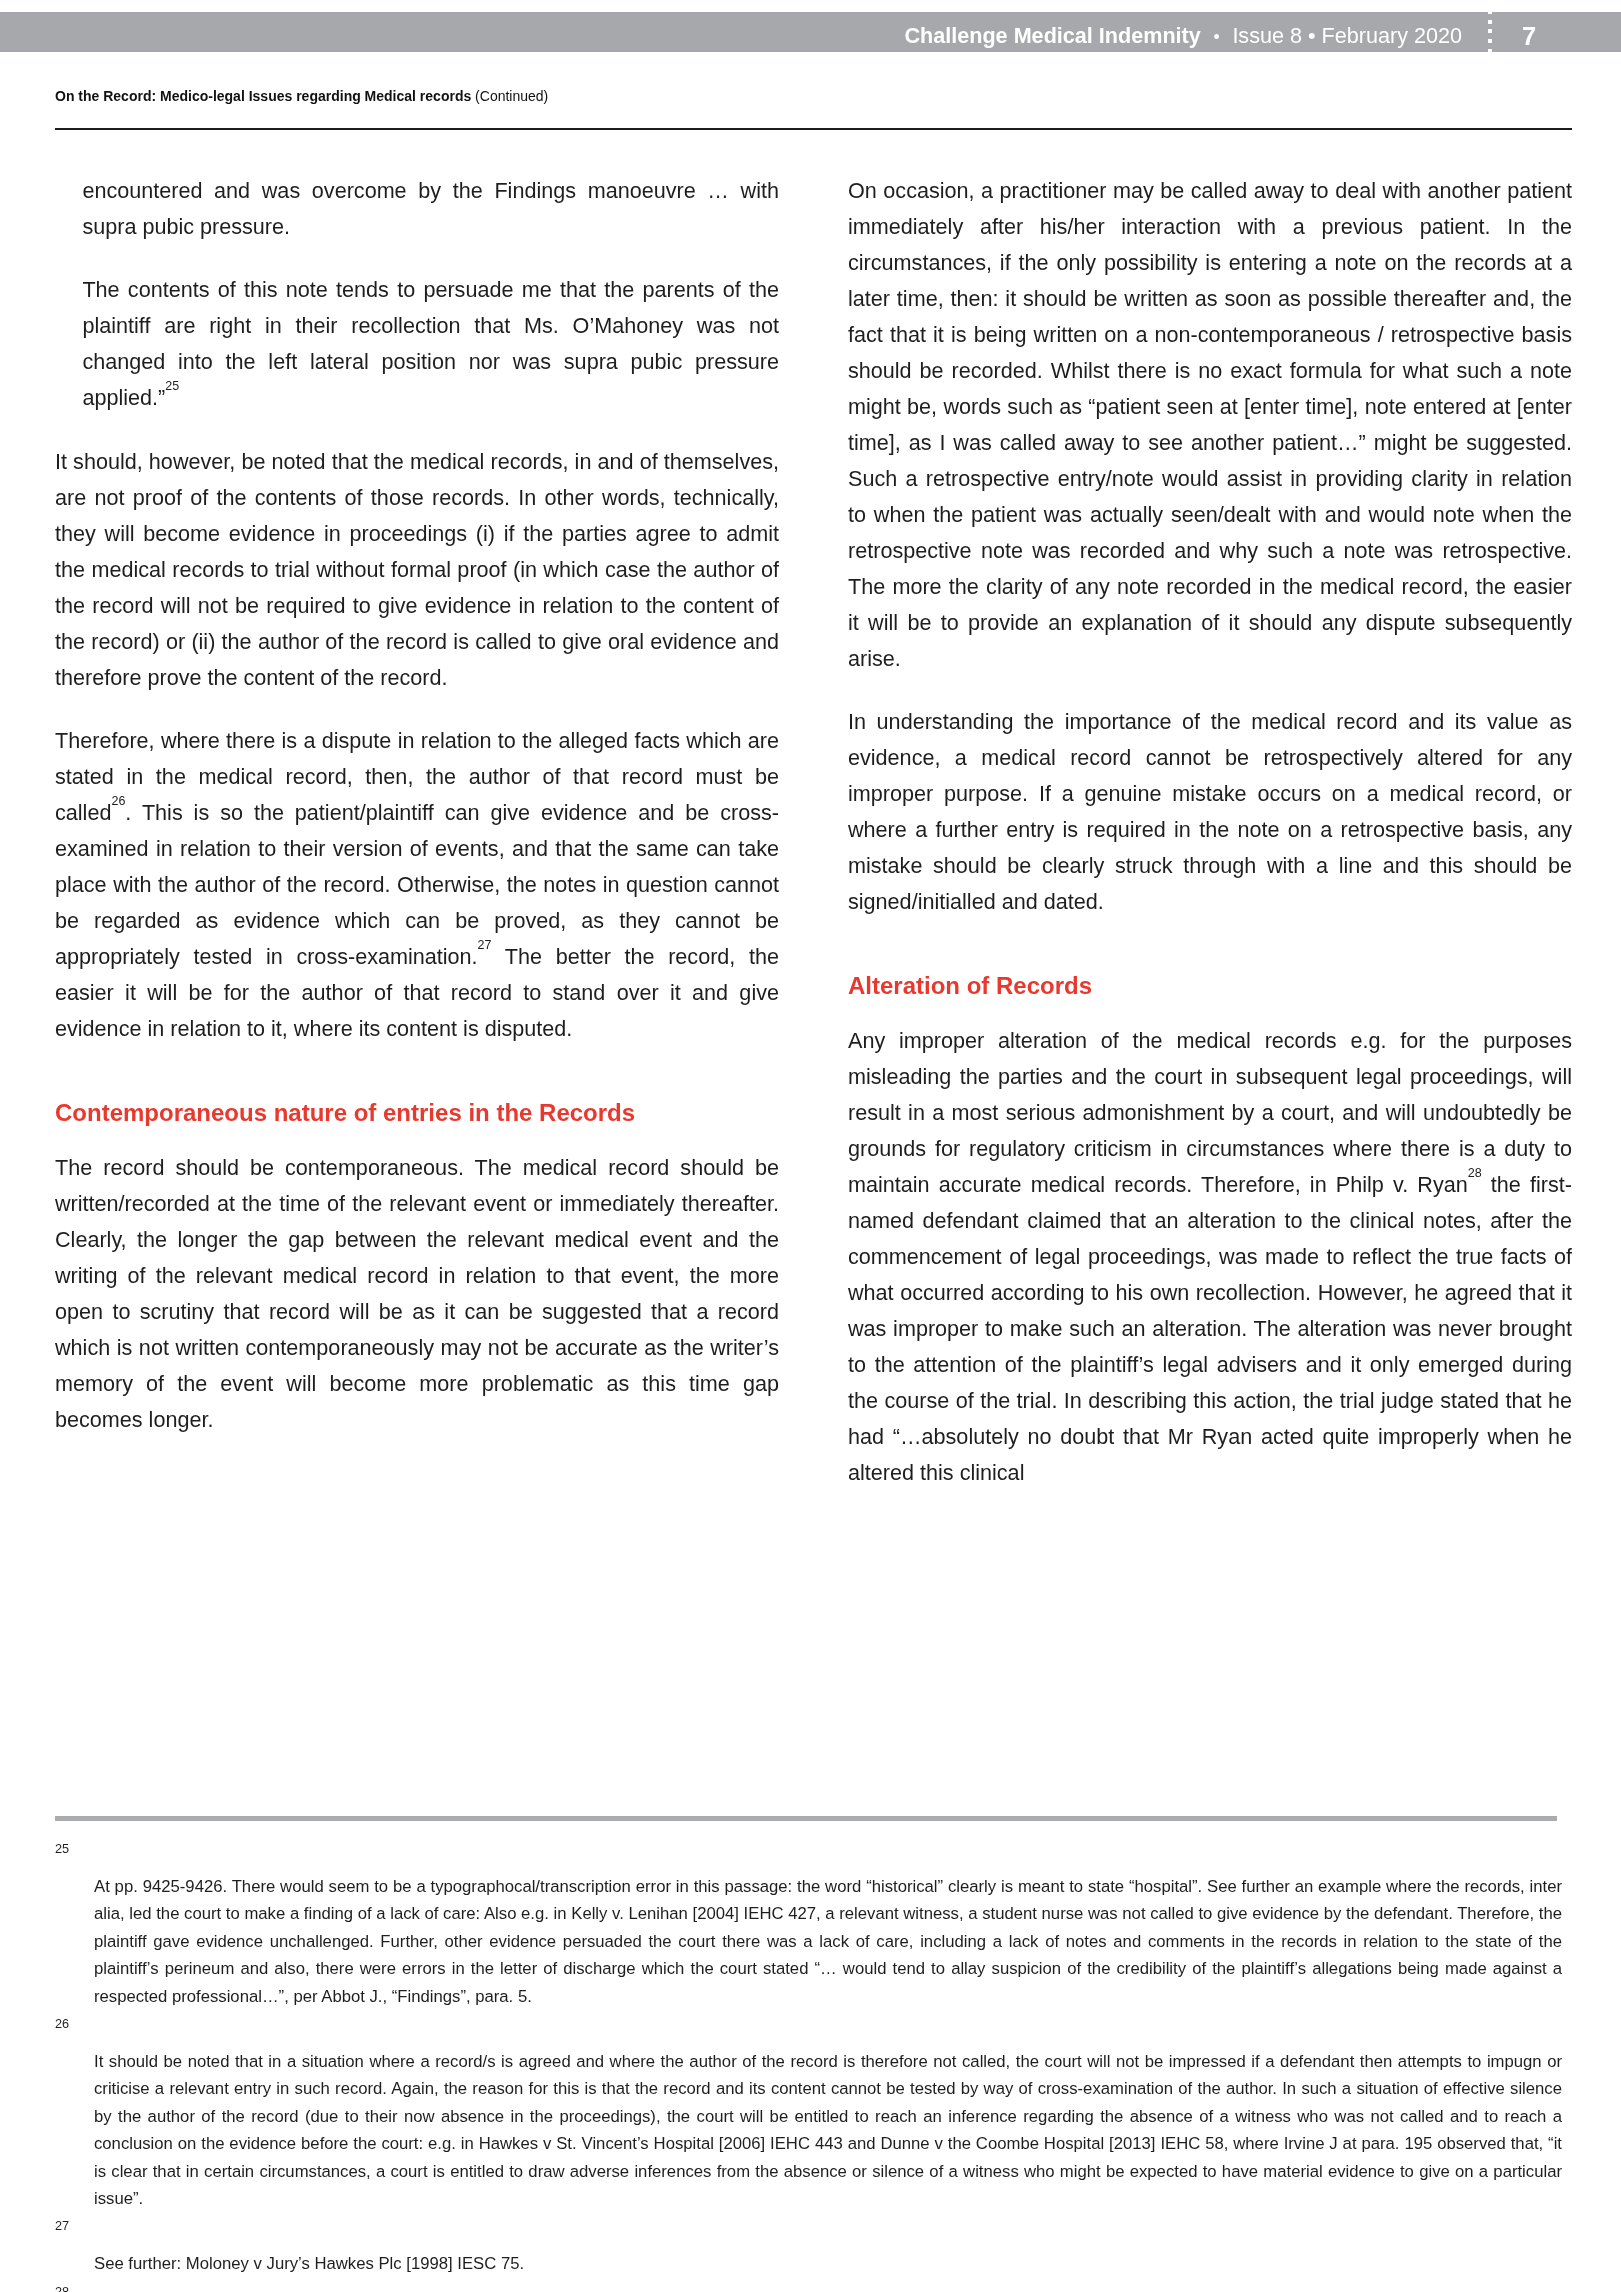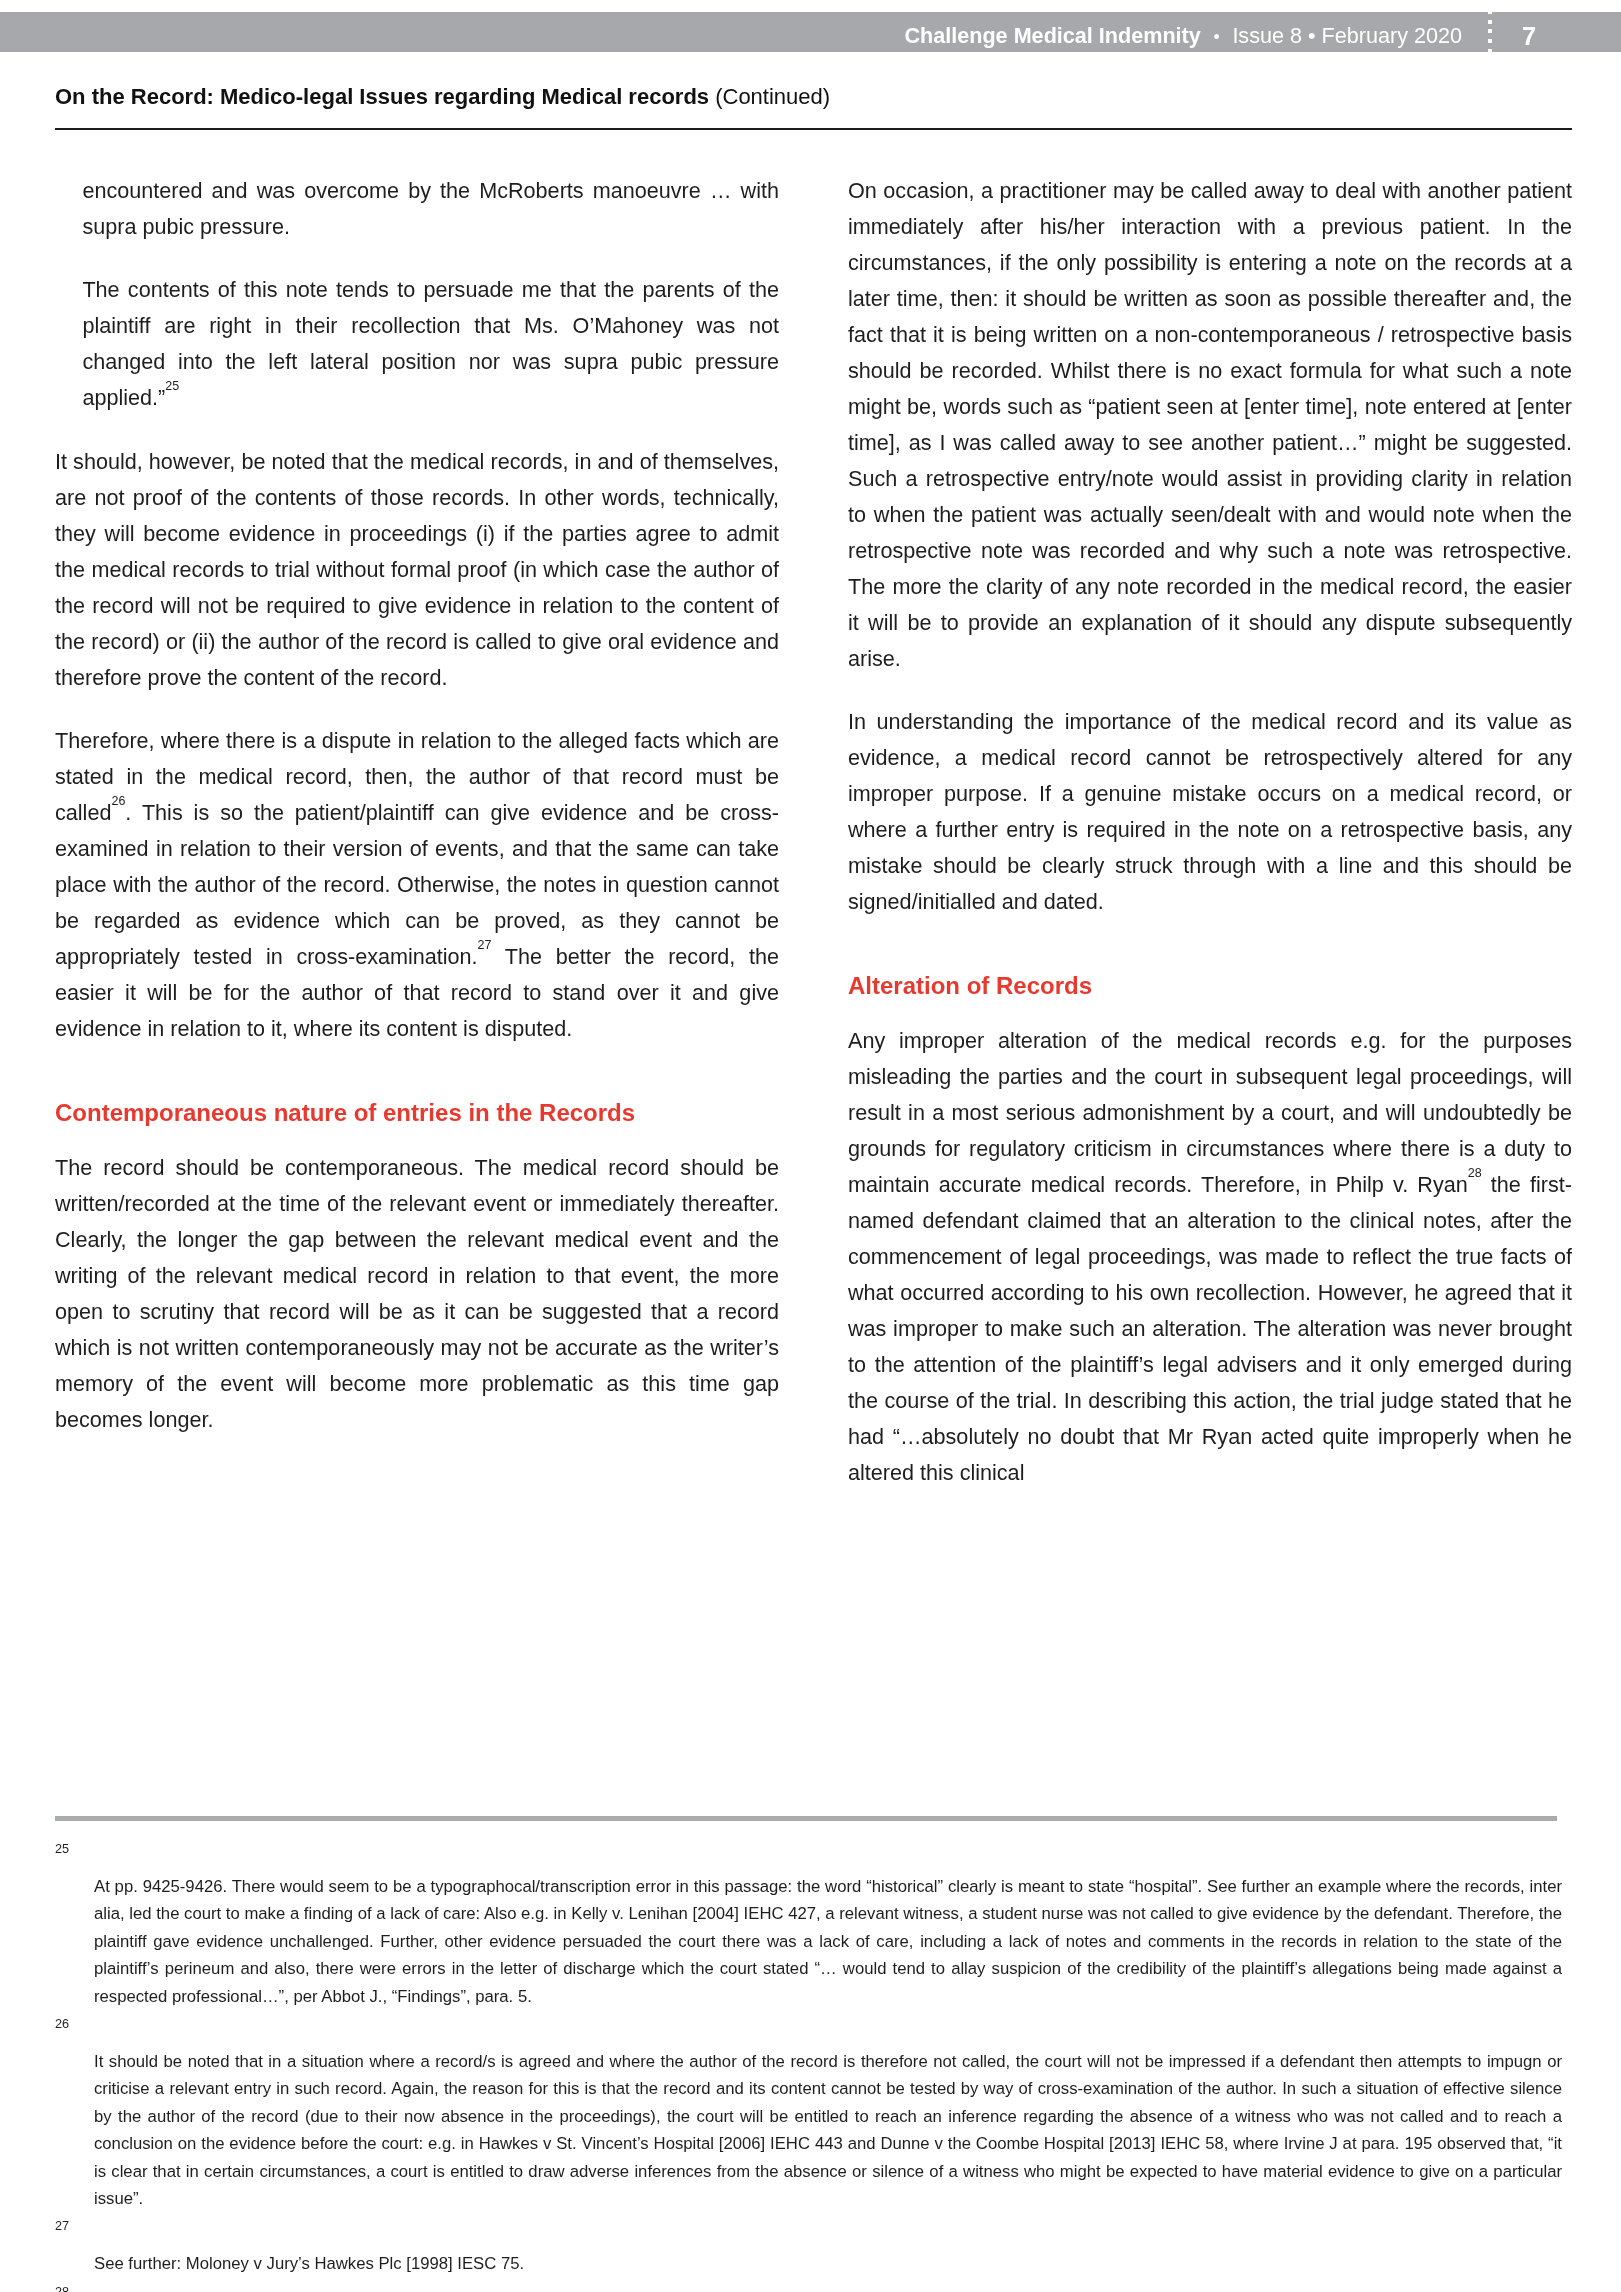--- a/index.html
+++ b/index.html
@@ -11,21 +11,21 @@
   .header-meta{position:absolute;top:0;right:159px;height:49px;display:flex;align-items:center;
                gap:12.7px;color:#ffffff;font-size:21.6px;white-space:nowrap;}
   .header-meta .pub{font-weight:bold;}
   .header-meta .sep{font-size:17.6px;position:relative;top:1px;}
   .header-dots{position:absolute;top:-11.8px;right:129px;width:3.9px;height:76px;
                background:repeating-linear-gradient(to bottom,#ffffff 0 3.9px,transparent 3.9px 9.8px);}
   .header-page{position:absolute;top:0;left:1490px;width:78px;height:49px;display:flex;
                align-items:center;justify-content:center;color:#ffffff;font-size:25.5px;font-weight:bold;}
 
   
-  .article-title{position:absolute;top:82px;left:55px;font-size:22px;line-height:29px;color:#111;}
+  .article-title{position:absolute;top:82px;left:55px;font-size:14px;line-height:29px;color:#111;}
   .article-title .t-main{font-weight:bold;}
   .article-title .t-cont{font-weight:normal;}
   .title-rule{position:absolute;top:128px;left:55px;width:1517px;height:2px;background:#1c1c1c;}
 
   
   .columns{position:absolute;top:173px;left:55px;width:1517px;display:flex;gap:69px;}
   .col{width:724px;}
   .col p{margin:0 0 27.4px 0;font-size:21.6px;line-height:36px;text-align:justify;color:#1e1e1e;}
   .col p.quote{padding-left:27.4px;}
   .col h2.red{margin:44px 0 14.7px 0;font-size:24px;line-height:44px;font-weight:bold;
@@ -56,21 +56,21 @@
   </header>
 
   <div class="article-title">
     <span class="t-main">On the Record: Medico-legal Issues regarding Medical records</span><span class="t-cont"> (Continued)</span>
   </div>
   <div class="title-rule"></div>
 
   <main class="columns">
 
     <section class="col">
-      <p class="quote"><span>encountered and was overcome by the McRoberts manoeuvre … with supra pubic pressure.</span></p>
+      <p class="quote"><span>encountered and was overcome by the Findings manoeuvre … with supra pubic pressure.</span></p>
       <p class="quote"><span>The contents of this note tends to persuade me that the parents of the plaintiff are right in their recollection that Ms. O’Mahoney was not changed into the left lateral position nor was supra pubic pressure applied.”</span><sup>25</sup></p>
       <p><span>It should, however, be noted that the medical records, in and of themselves, are not proof of the contents of those records. In other words, technically, they will become evidence in proceedings (i) if the parties agree to admit the medical records to trial without formal proof (in which case the author of the record will not be required to give evidence in relation to the content of the record) or (ii) the author of the record is called to give oral evidence and therefore prove the content of the record.</span></p>
       <p><span>Therefore, where there is a dispute in relation to the alleged facts which are stated in the medical record, then, the author of that record must be called</span><sup>26</sup><span>. This is so the patient/plaintiff can give evidence and be cross-examined in relation to their version of events, and that the same can take place with the author of the record. Otherwise, the notes in question cannot be regarded as evidence which can be proved, as they cannot be appropriately tested in cross-examination.</span><sup>27</sup><span> The better the record, the easier it will be for the author of that record to stand over it and give evidence in relation to it, where its content is disputed.</span></p>
       <h2 class="red">Contemporaneous nature of entries in the Records</h2>
       <p><span>The record should be contemporaneous. The medical record should be written/recorded at the time of the relevant event or immediately thereafter. Clearly, the longer the gap between the relevant medical event and the writing of the relevant medical record in relation to that event, the more open to scrutiny that record will be as it can be suggested that a record which is not written contemporaneously may not be accurate as the writer’s memory of the event will become more problematic as this time gap becomes longer.</span></p>
     </section>
 
     <section class="col">
       <p><span>On occasion, a practitioner may be called away to deal with another patient immediately after his/her interaction with a previous patient. In the circumstances, if the only possibility is entering a note on the records at a later time, then: it should be written as soon as possible thereafter and, the fact that it is being written on a non-contemporaneous / retrospective basis should be recorded. Whilst there is no exact formula for what such a note might be, words such as “patient seen at [enter time], note entered at [enter time], as I was called away to see another patient…” might be suggested. Such a retrospective entry/note would assist in providing clarity in relation to when the patient was actually seen/dealt with and would note when the retrospective note was recorded and why such a note was retrospective. The more the clarity of any note recorded in the medical record, the easier it will be to provide an explanation of it should any dispute subsequently arise.</span></p>
       <p><span>In understanding the importance of the medical record and its value as evidence, a medical record cannot be retrospectively altered for any improper purpose. If a genuine mistake occurs on a medical record, or where a further entry is required in the note on a retrospective basis, any mistake should be clearly struck through with a line and this should be signed/initialled and dated.</span></p>

